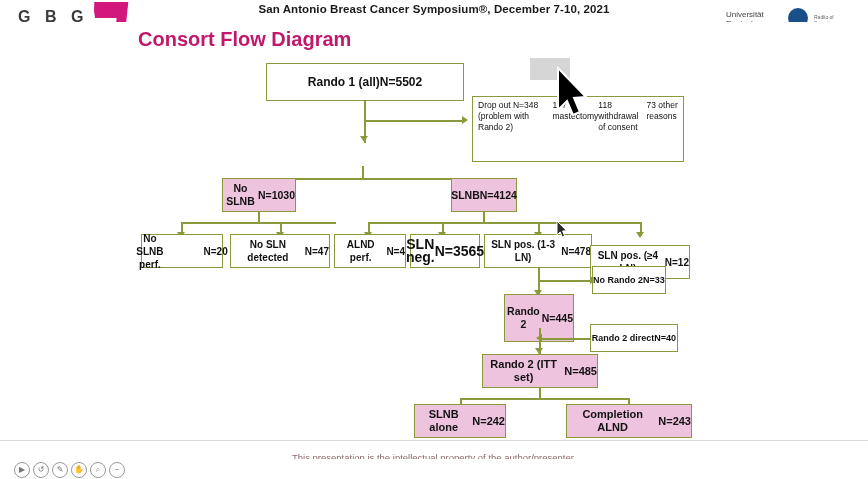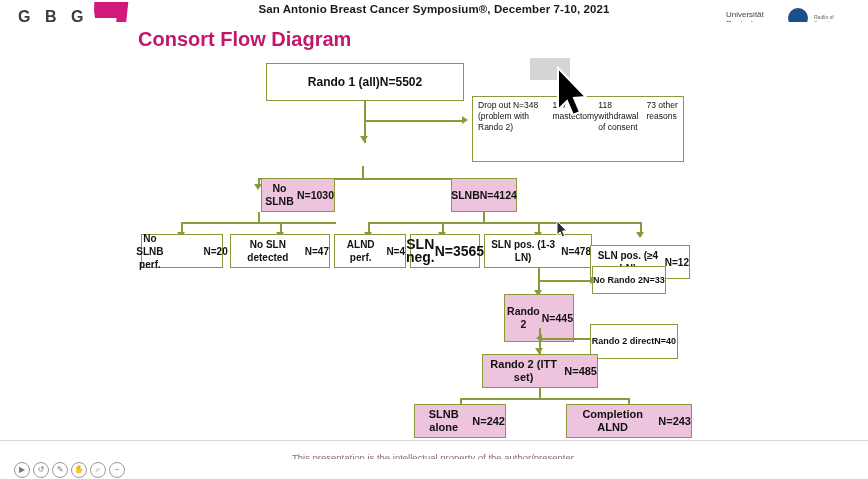--- a/index.html
+++ b/index.html
@@ -291,21 +291,21 @@
     <div class="ln v" style="left:364px; top:43px; height:38px;"></div>
     <div class="arrow down" style="left:360px; top:78px;"></div>
 
     <div class="ln v" style="left:362px; top:108px; height:12px;"></div>
     <div class="ln h" style="left:258px; top:120px; width:226px;"></div>
     <div class="ln v" style="left:258px; top:120px; height:8px;"></div>
     <div class="ln v" style="left:483px; top:120px; height:8px;"></div>
     <div class="arrow down" style="left:254px; top:126px;"></div>
     <div class="arrow down" style="left:479px; top:126px;"></div>
 
-    <div class="node pink" style="left:222px; top:120px; width:74px; height:34px; font-size:10.5px;margin-left:39px;">
+    <div class="node pink" style="left:222px; top:120px; width:74px; height:34px; font-size:10.5px;">
       <div class="l1">No SLNB</div>
       <div class="l2">N=1030</div>
     </div>
 
     <div class="node pink" style="left:451px; top:120px; width:66px; height:34px; font-size:10.5px;">
       <div class="l1">SLNB</div>
       <div class="l2">N=4124</div>
     </div>
 
     <div class="ln v" style="left:258px; top:154px; height:10px;"></div>
@@ -360,21 +360,21 @@
     <div class="node" style="left:592px; top:208px; width:74px; height:28px; font-size:9px;">
       <div class="l1">No Rando 2</div>
       <div class="l2">N=33</div>
     </div>
 
     <div class="node pink" style="left:504px; top:236px; width:70px; height:48px; font-size:10.5px;">
       <div class="l1">Rando 2</div>
       <div class="l2">N=445</div>
     </div>
 
-    <div class="node" style="left:590px; top:266px; width:88px; height:35px; font-size:9px;">
+    <div class="node" style="left:590px; top:266px; width:88px; height:28px; font-size:9px;">
       <div class="l1">Rando 2 direct</div>
       <div class="l2">N=40</div>
     </div>
     <div class="ln h" style="left:540px; top:280px; width:50px;"></div>
     <div class="arrow left" style="left:536px; top:276px;"></div>
 
     <div class="ln v" style="left:539px; top:270px; height:26px;"></div>
     <div class="arrow down" style="left:535px; top:290px;"></div>
 
     <div class="node pink" style="left:482px; top:296px; width:116px; height:34px; font-size:11px;">

